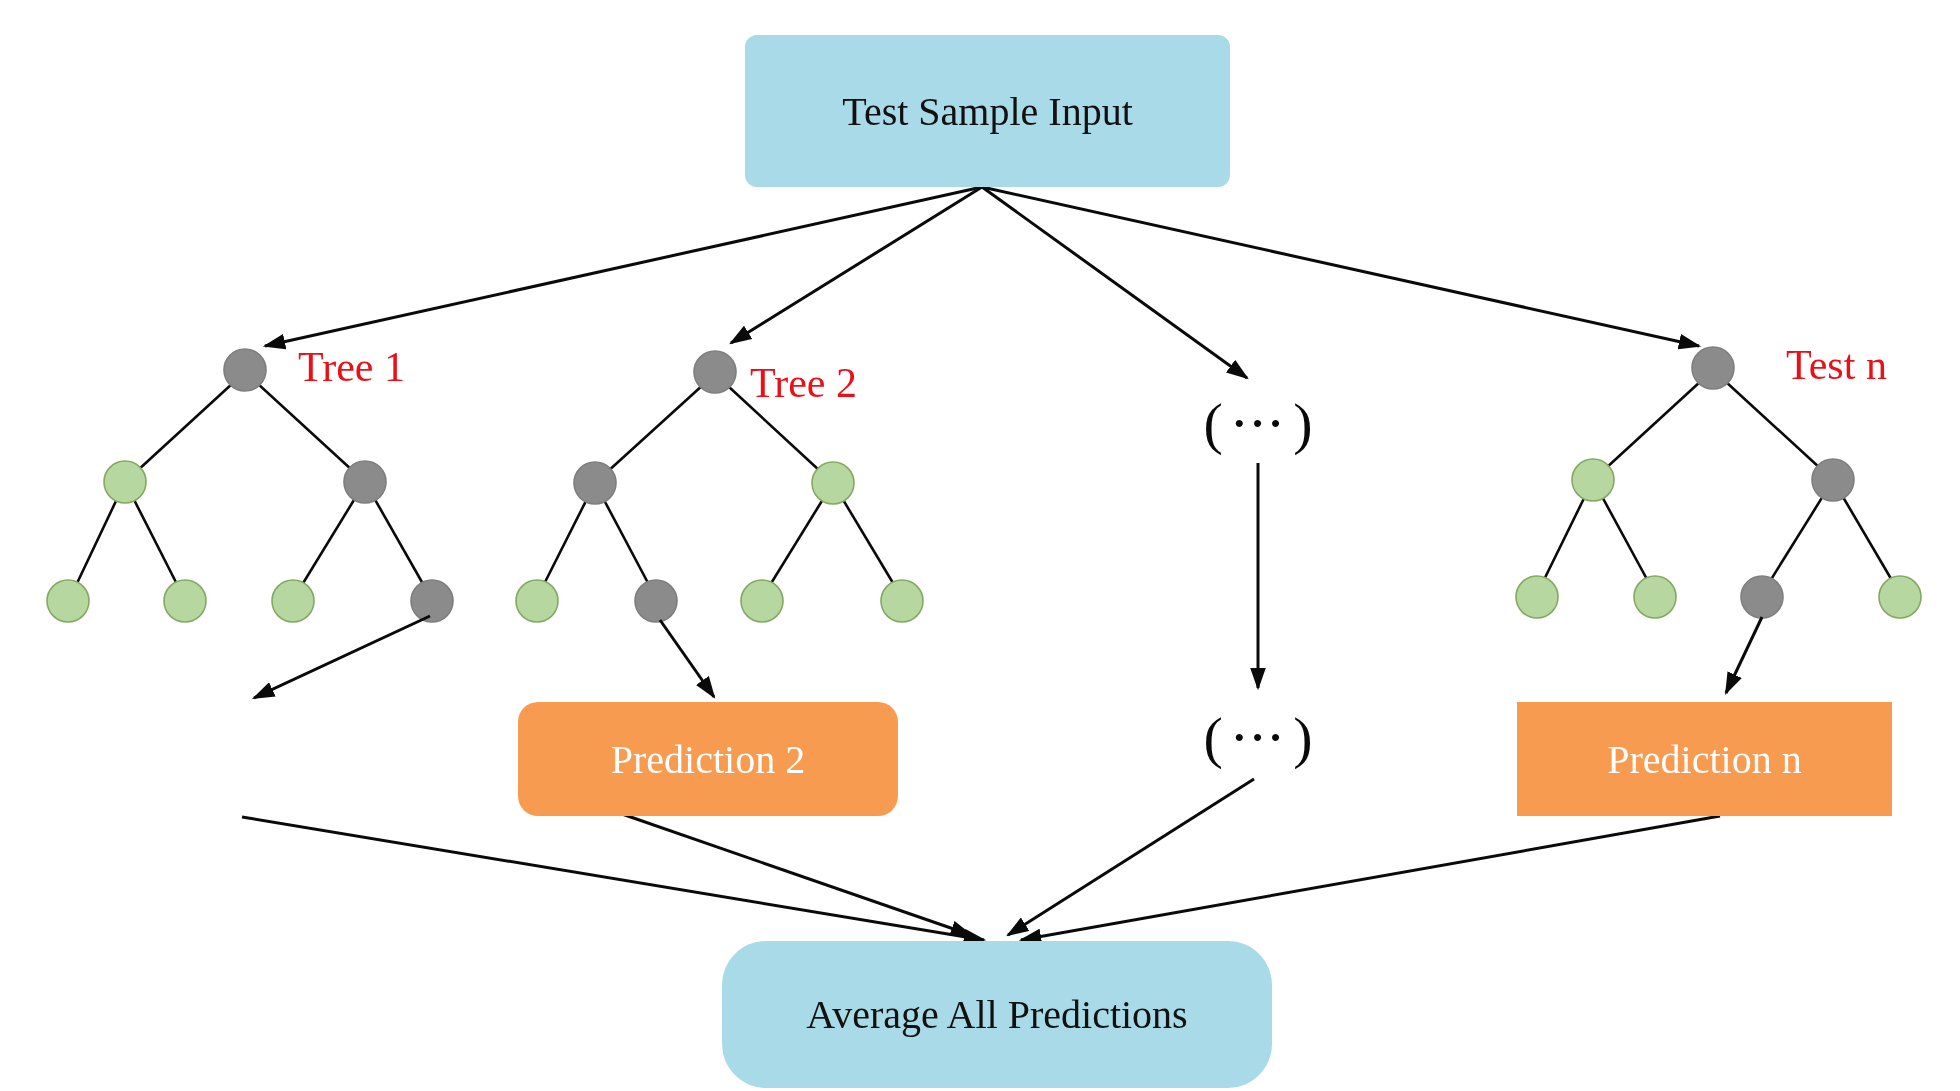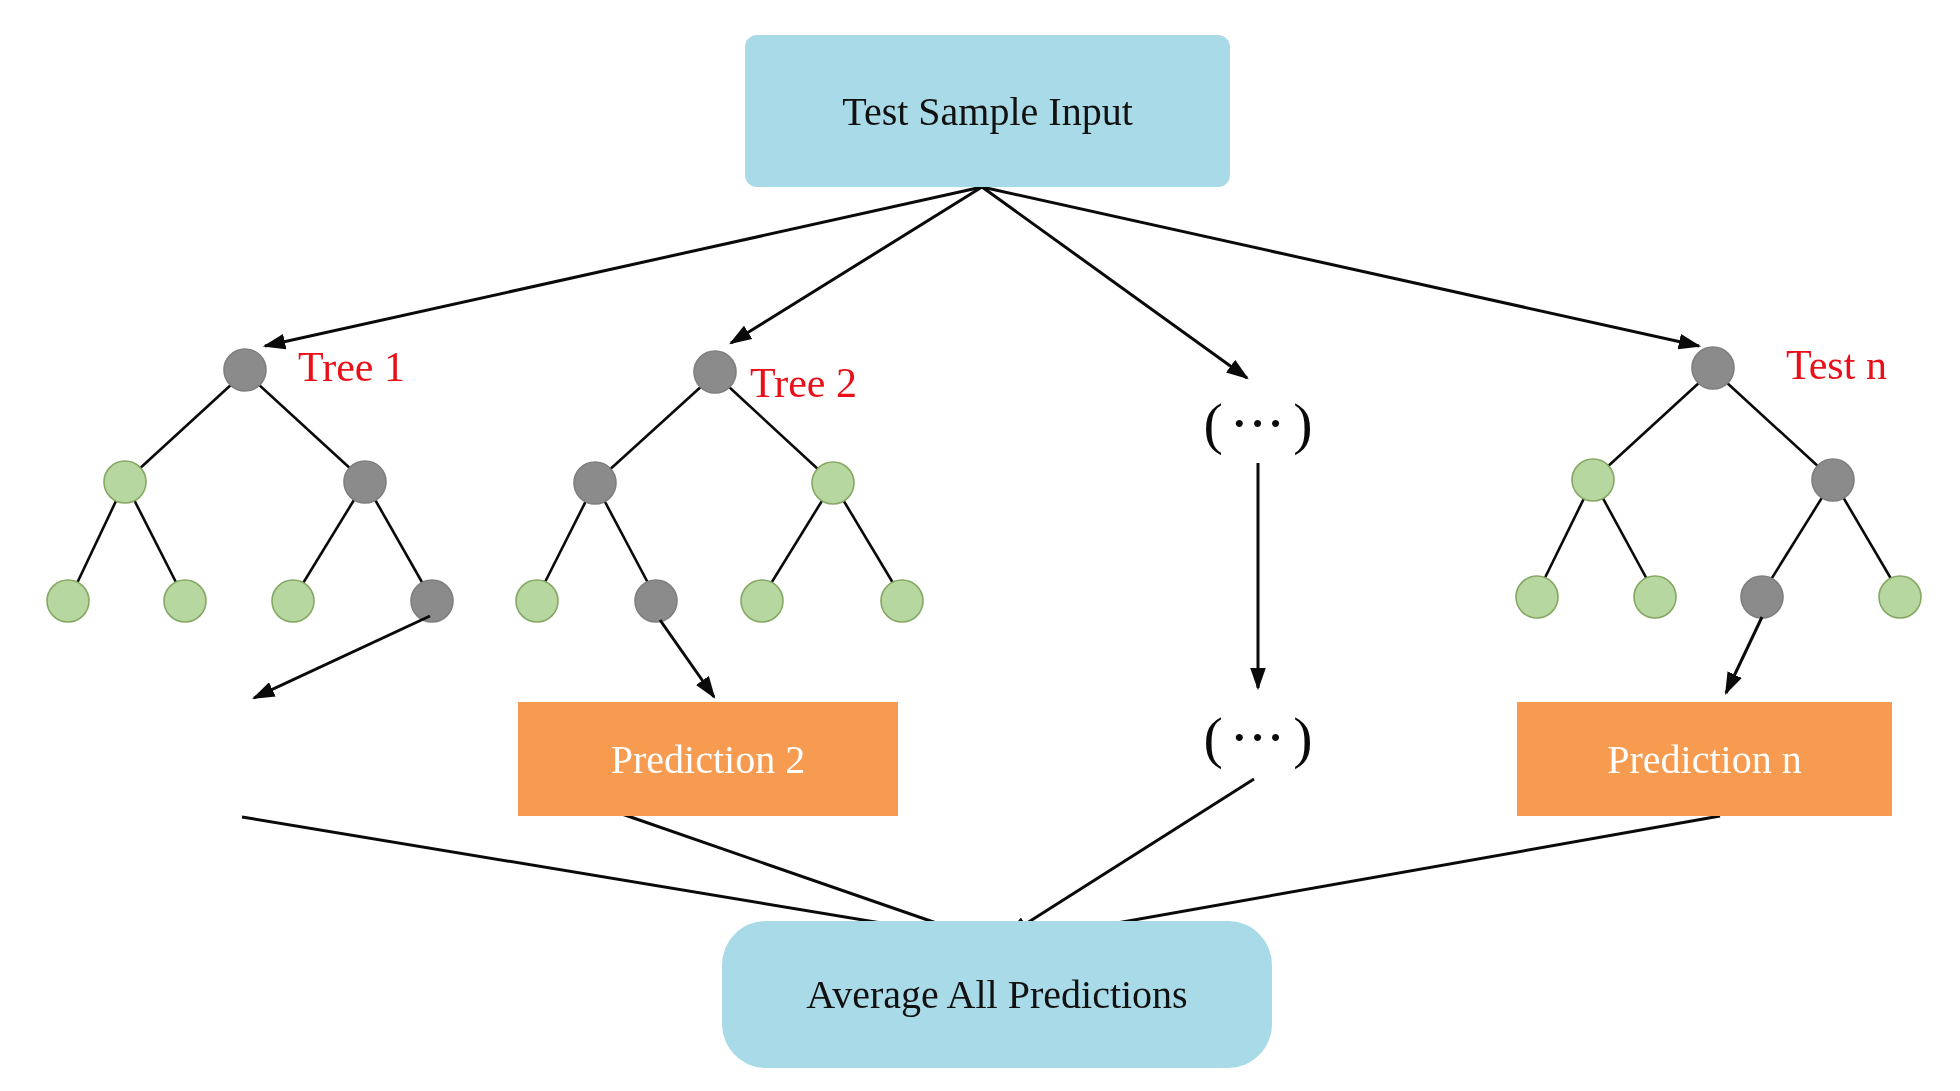--- a/index.html
+++ b/index.html
@@ -15,21 +15,21 @@
   .canvas{position:relative;width:1960px;height:1091px;background:#ffffff;overflow:hidden;}
   svg.wires{position:absolute;left:0;top:0;width:1960px;height:1091px;}
   .edge{stroke:var(--line_black);stroke-width:2.6;fill:none;}
   .arrow{stroke:var(--line_black);stroke-width:3;fill:none;}
   .node{stroke-width:1.6;}
   .node.gray{fill:var(--node_gray);stroke:var(--node_gray_border);}
   .node.green{fill:var(--node_green);stroke:var(--node_green_border);}
   .box{position:absolute;display:flex;align-items:center;justify-content:center;text-align:center;}
   .box.blue{background:var(--box_blue);border-radius:44px;color:var(--text_black);font-size:40px;}
   .box.orange{background:var(--box_orange);color:var(--text_white);font-size:40px;}
-  .avg{border-radius:46px;font-size:42px;}
+  .avg{border-radius:46px;font-size:42px;margin-top:20px;}
   .tree-label{position:absolute;color:var(--label_red);font-size:42px;line-height:1;white-space:nowrap;}
   .ellipsis{position:absolute;display:flex;align-items:center;justify-content:center;color:var(--line_black);}
   .ellipsis .paren{font-size:58px;font-weight:400;line-height:1;}
   .ellipsis .dots{font-size:26px;font-weight:700;letter-spacing:9px;margin:0 4px 0 12px;line-height:1;}
 </style>
 </head>
 <body>
 
 <div class="canvas">
 
@@ -115,21 +115,21 @@
     <span class="paren">)</span>
   </div>
 
   <div class="ellipsis" style="left:1158px;top:702px;width:200px;height:72px;">
     <span class="paren">(</span>
     <span class="dots">•••</span>
     <span class="paren">)</span>
   </div>
 
 
-  <div class="box orange" style="left:518px;top:702px;width:380px;height:114px;">
+  <div class="box orange" style="left:518px;top:702px;width:380px;height:114px;border-radius:20px;">
     <span>Prediction 2</span>
   </div>
 
   <div class="box orange" style="left:1517px;top:702px;width:375px;height:114px;">
     <span>Prediction n</span>
   </div>
 
   <div class="box blue avg" style="left:722px;top:921px;width:550px;height:147px;">
     <span>Average All Predictions</span>
   </div>

